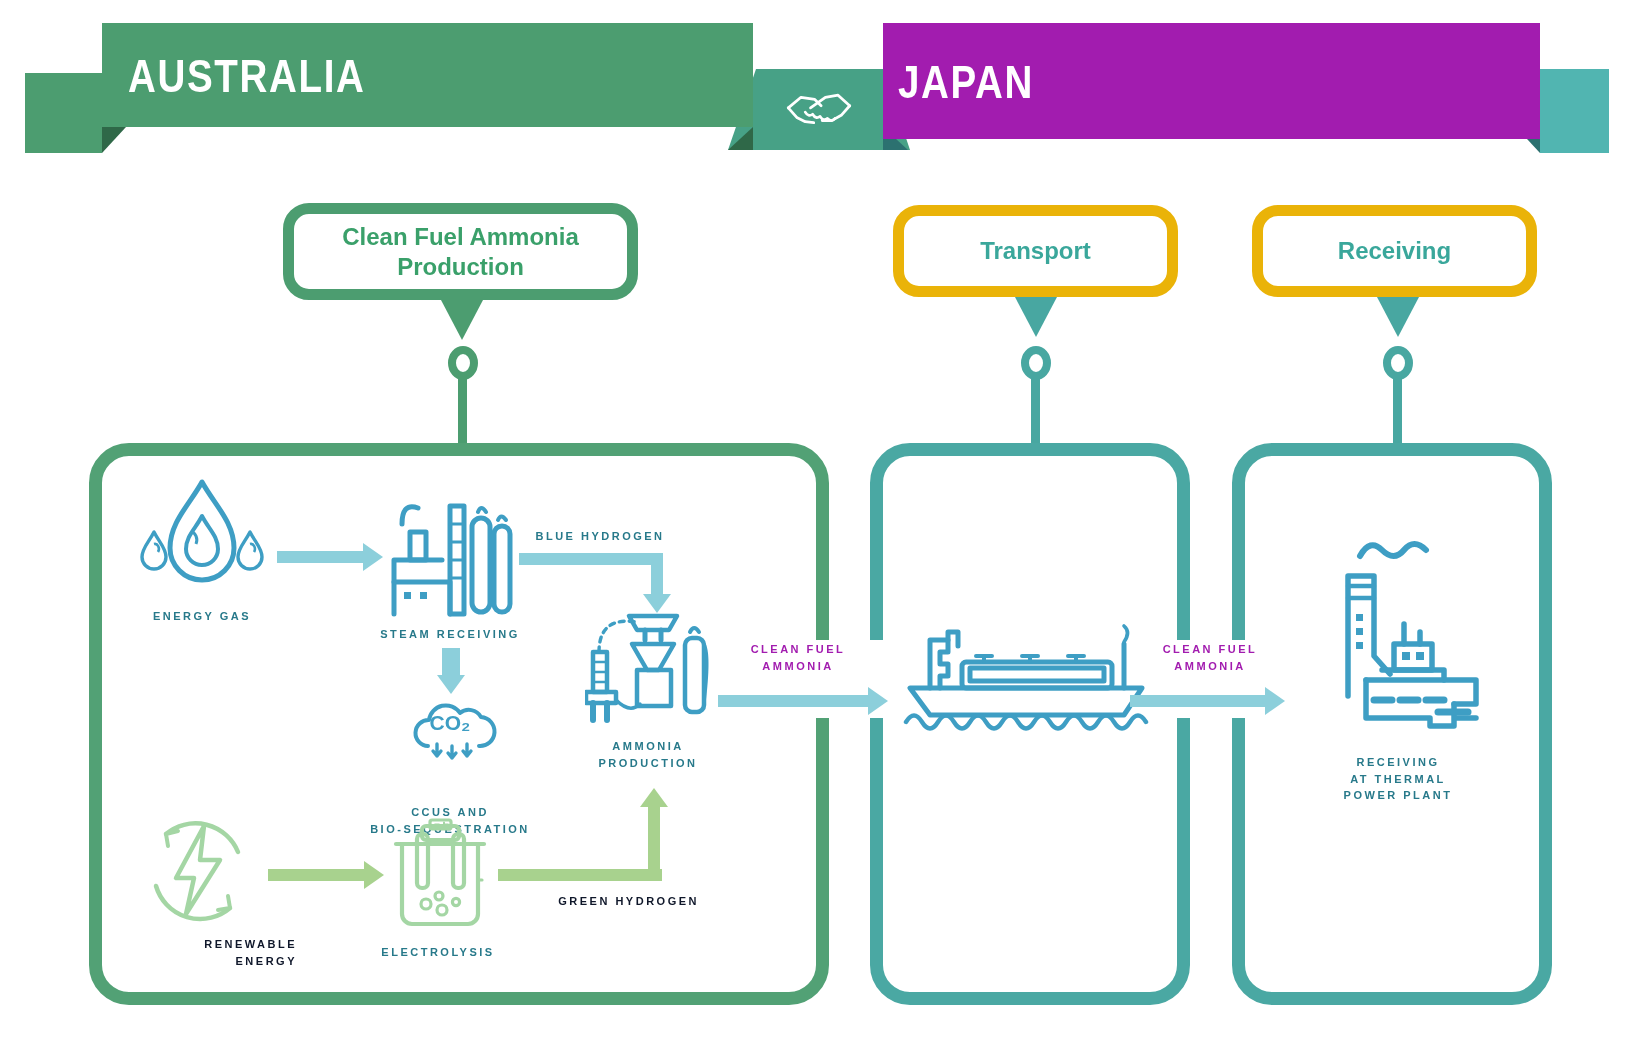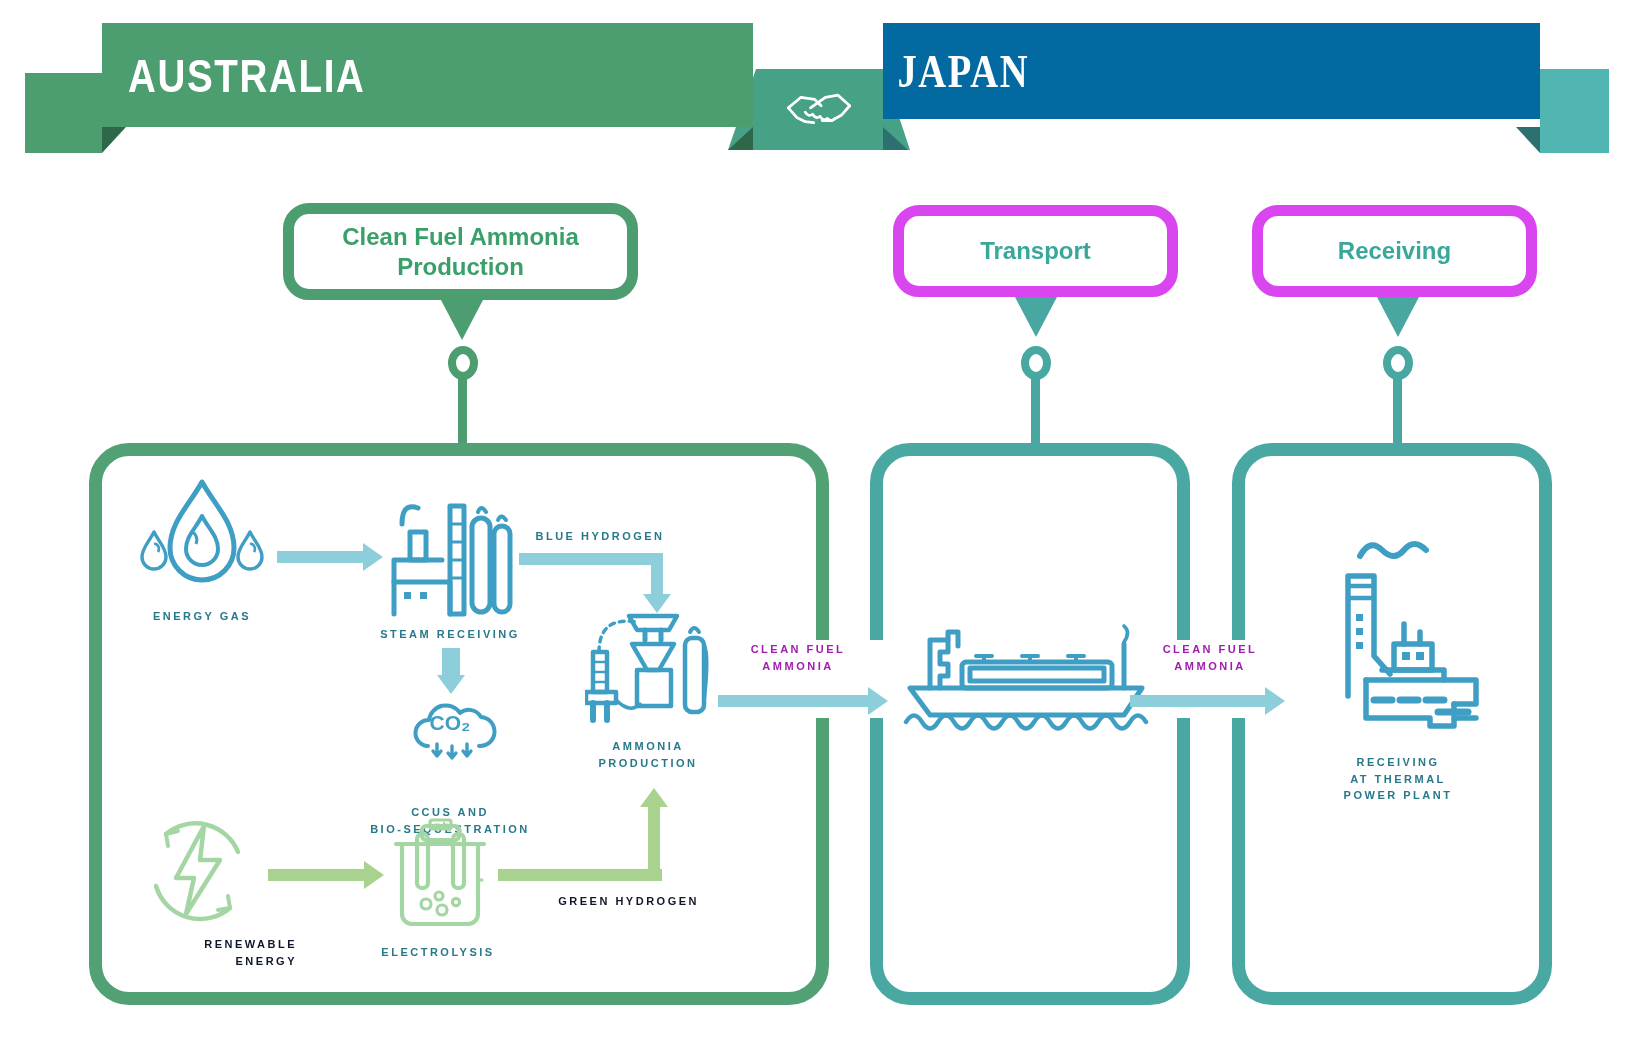--- a/index.html
+++ b/index.html
@@ -5,21 +5,21 @@
   html,body{margin:0;padding:0;background:#ffffff;}
   .canvas{position:relative;width:1636px;height:1040px;background:#ffffff;overflow:hidden;
           font-family:"Liberation Sans", sans-serif;}
   .abs{position:absolute;}
 
   
   .ribbon{position:absolute;display:flex;align-items:center;justify-content:flex-start;
           color:#fff;font-weight:700;font-size:47px;letter-spacing:2px;}
   .ribbon span{transform:scaleX(.82);display:inline-block;}
   .au{left:102px;top:23px;width:651px;height:104px;background:#4c9d70;}
-  .jp{left:883px;top:23px;width:657px;height:96px;background:#0369a1;font-family:Liberation Serif, serif;}
+  .jp{left:883px;top:23px;width:657px;height:116px;background:#a21caf;}
   .tail{position:absolute;}
   .tail-au{left:25px;top:73px;width:77px;height:80px;background:#4c9d70;}
   .tail-jp{left:1540px;top:69px;width:69px;height:84px;background:#51b5b1;}
   .fold{position:absolute;}
   .fold-au-l{left:102px;top:127px;width:24px;height:26px;background:#2f6848;
              clip-path:polygon(0 0,100% 0,0 100%);}
   .fold-jp-r{left:1516px;top:127px;width:24px;height:26px;background:#2c7170;
              clip-path:polygon(0 0,100% 0,100% 100%);}
   .patch{left:728px;top:69px;width:182px;height:81px;background:#47a186;
          clip-path:polygon(15.4% 0,85.2% 0,100% 100%,0 100%);
@@ -27,21 +27,21 @@
   .fold-au-r{left:728px;top:127px;width:25px;height:23px;background:#2f6848;
              clip-path:polygon(100% 0,100% 100%,0 100%);}
   .fold-jp-l{left:883px;top:127px;width:25px;height:23px;background:#2c7170;
              clip-path:polygon(0 0,100% 100%,0 100%);}
 
   
   .callout{position:absolute;background:#fff;border-radius:26px;
            display:flex;align-items:center;justify-content:center;text-align:center;
            font-weight:700;font-size:24px;line-height:1.25;white-space:pre-line;}
   .callout.green{border:11px solid #4c9d70;color:#3aa06a;}
-  .callout.teal{border:11px solid #d946ef;color:#3aa79b;}
+  .callout.teal{border:11px solid #eab308;color:#3aa79b;}
   .pointer{position:absolute;width:0;height:0;
            border-left:21px solid transparent;border-right:21px solid transparent;}
   .pointer.green{border-top:40px solid #4c9d70;}
   .pointer.teal{border-top:40px solid #48a7a1;}
   .ring{position:absolute;width:14px;height:18px;background:#fff;border-radius:50%;}
   .ring.green{border:8px solid #4c9d70;}
   .ring.teal{border:8px solid #48a7a1;}
   .stem{position:absolute;width:9px;}
   .stem.green{background:#4c9d70;}
   .stem.teal{background:#48a7a1;}

